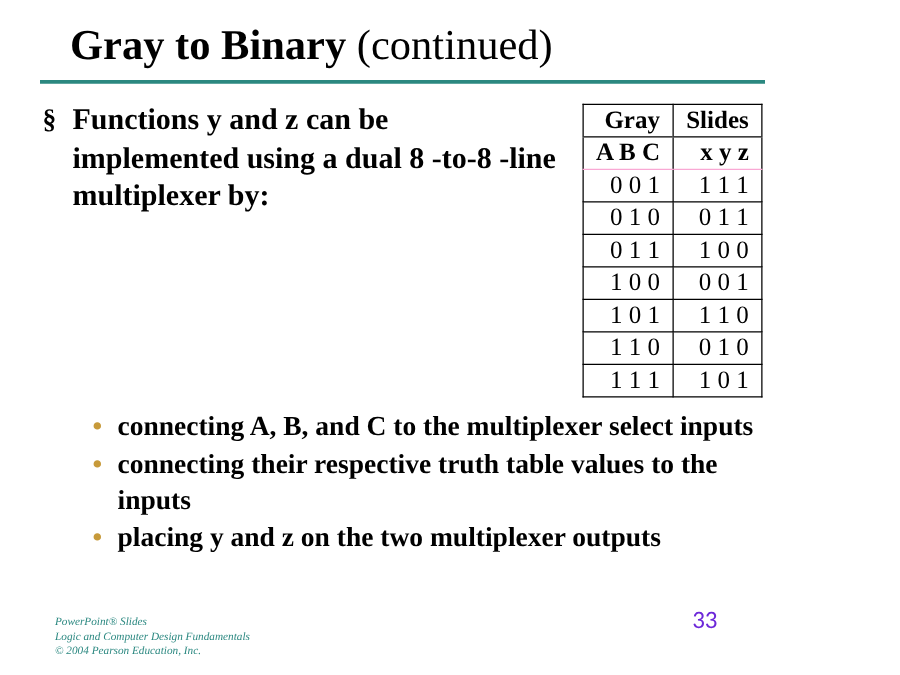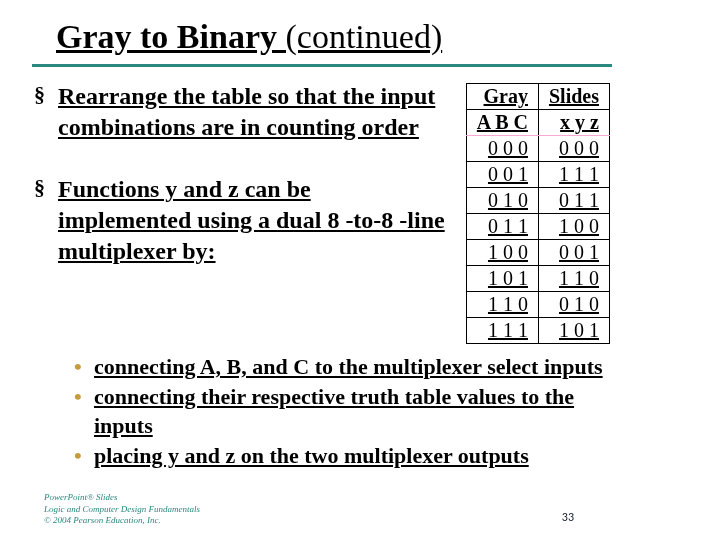--- a/index.html
+++ b/index.html
@@ -10,21 +10,20 @@
     background: #fff;
     font-family: "Times New Roman", Times, serif;
     color: #000;
     overflow: hidden;
   }
   .slide {
     position: relative;
     width: 644px;
     height: 540px;
     box-sizing: border-box;
-    text-decoration: underline;
   }
   .title {
     font-size: 34px;
     font-weight: bold;
     padding: 18px 0 6px 56px;
   }
   .title .cont {
     font-weight: normal;
   }
   .hr {
@@ -117,61 +116,56 @@
     bottom: 14px;
     font-family: Georgia, "Times New Roman", serif;
     font-style: italic;
     font-size: 9px;
     line-height: 1.25;
     color: #2b8880;
   }
   .pagenum {
     position: absolute;
     right: 70px;
-    bottom: 16px;
-    font-size: 12px;
+    bottom: 32px;
+    font-size: 20px;
     font-family: Calibri, Arial, sans-serif;
-    color: #0f172a;
+    color: #6d28d9;
   }
 </style>
 </head>
 <body>
 
 <div class="slide">
 
   <div class="title">
     <span>Gray to Binary</span><span class="cont"> (continued)</span>
   </div>
   <div class="hr"></div>
 
   <div class="body">
 
     <div class="columns">
       <div class="leftcol">
         <ul class="bullets">
-          <li>Rearrange the table so that the input combinations are in counting order</li>
           <li>Functions y and z can be implemented using a dual 8 -to-8 -line multiplexer by:</li>
         </ul>
       </div>
 
       <table class="tbl">
         <tbody>
             <tr class="hdr-top">
           <td>Gray</td>
           <td>Slides</td>
         </tr>
         <tr class="hdr-sub">
           <td>A B C</td>
           <td>x y z</td>
         </tr>
         <tr>
-              <td>0 0 0</td>
-              <td>0 0 0</td>
-            </tr>
-        <tr>
               <td>0 0 1</td>
               <td>1 1 1</td>
             </tr>
         <tr>
               <td>0 1 0</td>
               <td>0 1 1</td>
             </tr>
         <tr>
               <td>0 1 1</td>
               <td>1 0 0</td>

